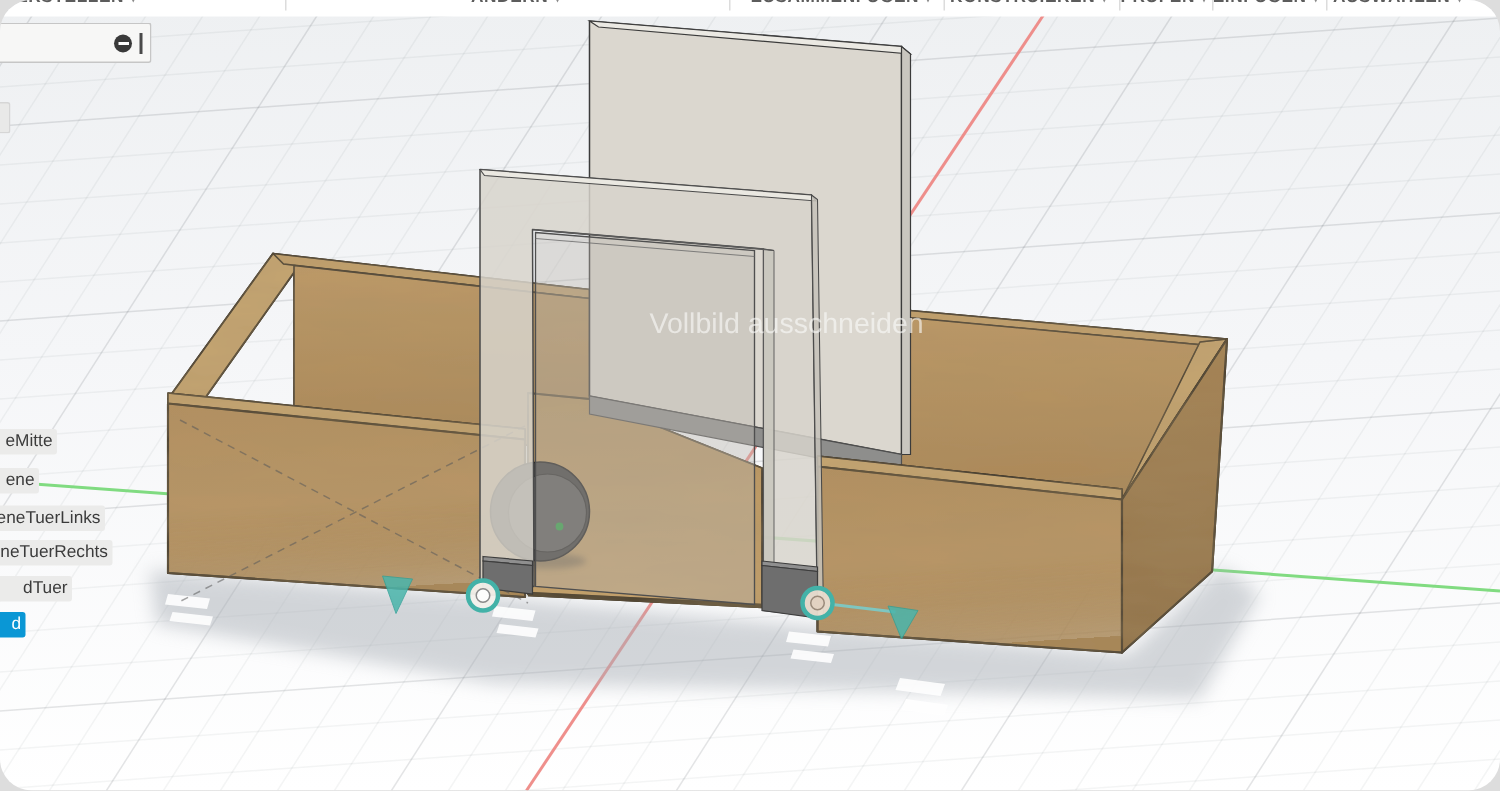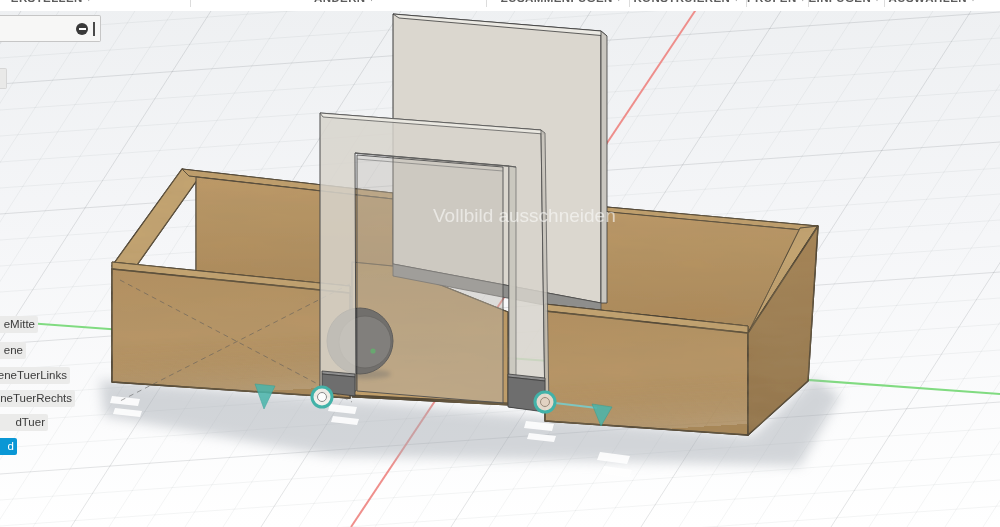--- a/index.html
+++ b/index.html
@@ -1,19 +1,20 @@
 <!DOCTYPE html>
 <html><head>
 <meta charset="utf-8">
 <style>
   html,body{margin:0;padding:0;background:#ddd;}
   .stage{
     position:relative;width:1000px;height:527px;overflow:hidden;
     background:linear-gradient(180deg,#eef0f2 0%,#f5f6f8 45%,#ffffff 100%);
     font-family:"Liberation Sans", sans-serif;
+    border-radius:21px;
   }
   .stage svg{position:absolute;left:0;top:0;}
   
   .toolbar{
     position:absolute;left:0;top:-16px;width:1000px;height:27px;background:#ffffff;z-index:30;
   }
   .tbi{
     position:absolute;top:0;height:27px;display:flex;align-items:center;gap:4px;
     transform:translateX(-50%);font-size:11.5px;font-weight:600;color:#5c5c5c;
     letter-spacing:.4px;cursor:pointer;white-space:nowrap;
@@ -35,21 +36,21 @@
   }
   .caret{position:absolute;left:93px;top:6px;width:1.5px;height:14px;background:#4a4a4a;}
   .stub{
     position:absolute;left:0;top:68px;width:7px;height:21px;background:#e9e9e8;
     border-radius:0 2px 2px 0;z-index:25;border:1px solid #d6d6d6;border-left:none;box-sizing:border-box;
   }
   
   .tag{
     position:absolute;left:0;height:17px;z-index:25;background:#ebebea;color:#3b3b3b;
     font-size:11.5px;line-height:17px;overflow:hidden;white-space:nowrap;direction:rtl;
-    border-radius:0 2px 2px 0;padding:0 3px 0 0;box-sizing:border-box;cursor:pointer;margin-top:30px;
+    border-radius:0 2px 2px 0;padding:0 3px 0 0;box-sizing:border-box;cursor:pointer;
   }
   .tag.sel{background:#0a97d5;color:#ffffff;}
   
   text.mark{font-family:"Liberation Sans",sans-serif;}
 </style>
 </head>
 <body>
 
 <div class="stage">
 

